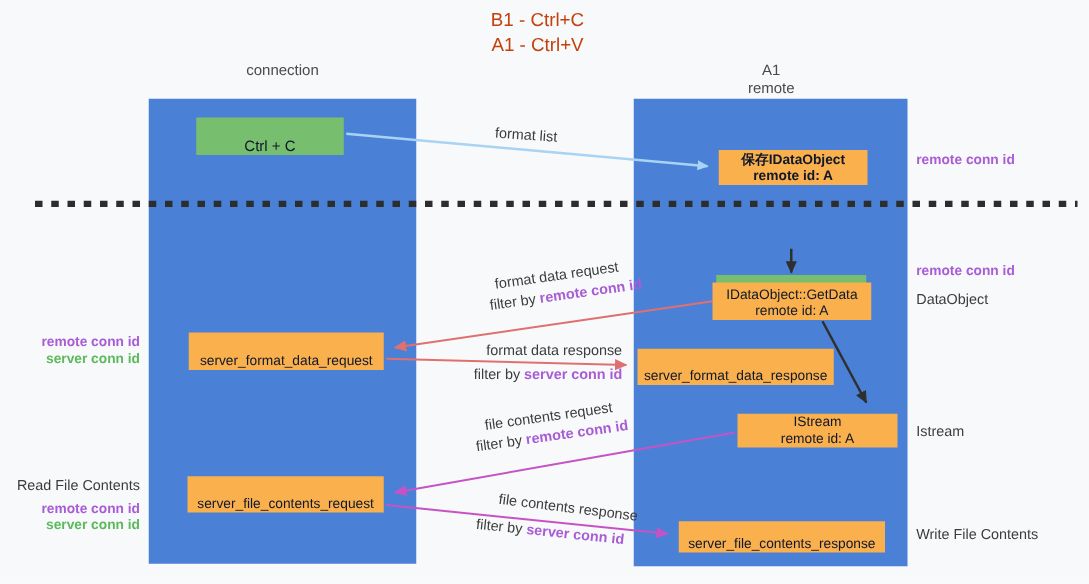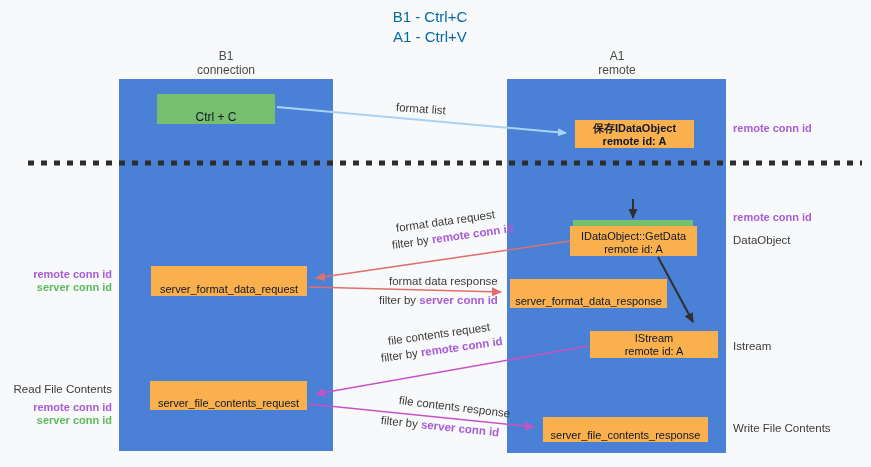--- a/index.html
+++ b/index.html
@@ -4,21 +4,21 @@
 <style>
   html,body{margin:0;padding:0;}
   .canvas{
     position:relative;width:871px;height:467px;overflow:hidden;
     background:#f8f9fa;
     font-family:"Liberation Sans", sans-serif;
     color:#3c3c3c;
   }
   .title{
     position:absolute;left:0;top:7px;width:860px;text-align:center;
-    font-size:15px;line-height:20px;color:#0369a1;
+    font-size:15px;line-height:20px;color:#c2410c;
   }
   .col-header{
     position:absolute;top:49px;width:160px;text-align:center;
     font-size:12px;line-height:14px;color:#4a4a4a;
   }
   .column{position:absolute;background:#4a80d6;}
   .box{
     position:absolute;display:flex;flex-direction:column;align-items:center;justify-content:flex-end;
     color:#0f172a;text-align:center;
   }
@@ -41,21 +41,20 @@
 <body>
 
 <div class="canvas">
 
   <div class="title">
     <div>B1 - Ctrl+C</div>
     <div>A1 - Ctrl+V</div>
   </div>
 
   <div class="col-header" style="left:146px;">
-    <div>B1</div>
     <div>connection</div>
   </div>
   <div class="col-header" style="left:537px;">
     <div>A1</div>
     <div>remote</div>
   </div>
 
   <div class="column" style="left:119px;top:79px;width:214px;height:372px;"></div>
   <div class="column" style="left:507px;top:79px;width:219px;height:374px;"></div>
 

